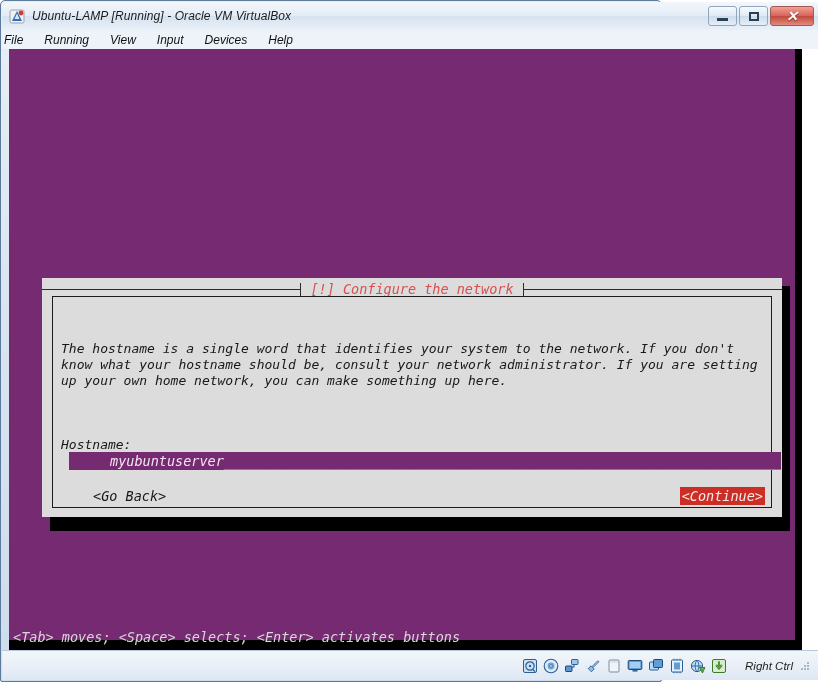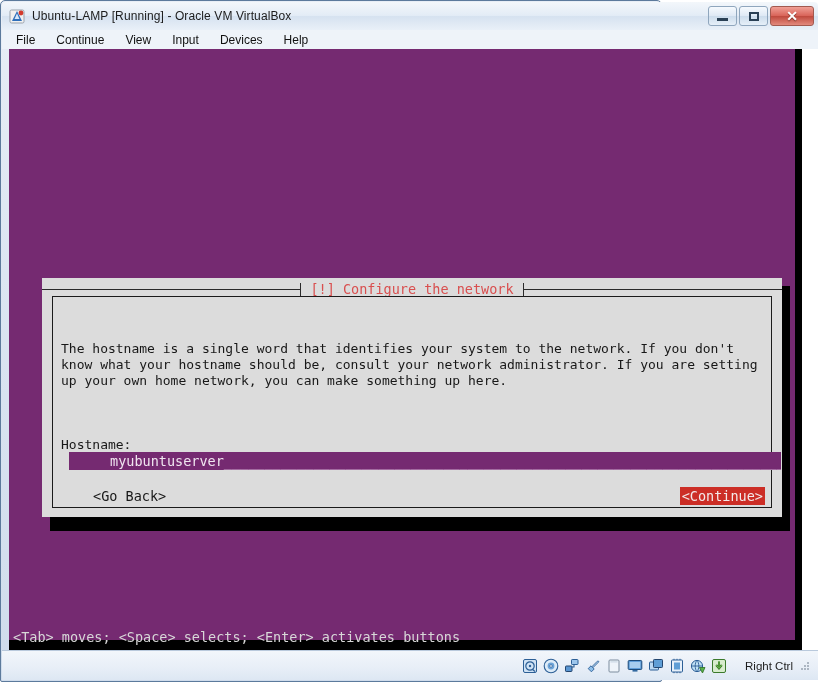--- a/index.html
+++ b/index.html
@@ -17,20 +17,21 @@
   
   #vbox-window {
     position: absolute;
     left: 0; top: 0;
     width: 662px;
     height: 682px;
     box-sizing: border-box;
     background: linear-gradient(to bottom, #e8eef6 0%, #dce6f2 40%, #cfdcec 100%);
     border: 1px solid #5c7a9c;
     border-radius: 5px 5px 2px 2px;
+    font-style: italic;
   }
 
   
   #titlebar {
     position: absolute;
     left: 1px; top: 1px;
     width: 816px;
     height: 28px;
     box-sizing: border-box;
     background: linear-gradient(to bottom, #f3f7fb 0%, #e3ecf6 48%, #d6e2f0 52%, #e9f0f8 100%);
@@ -93,21 +94,21 @@
 
   
   #menubar {
     position: absolute;
     left: 1px; top: 29px;
     width: 816px;
     height: 19px;
     background: #eef3f9;
     display: flex;
     align-items: center;
-    padding-left: 14px;
+    padding-left: 2px;
     box-sizing: border-box;
   }
   .menu-item {
     font-size: 12px;
     color: #111111;
     margin-right: 21px;
     cursor: default;
     white-space: nowrap;
   }
 
@@ -340,21 +341,21 @@
         <span class="glyph-max"></span>
       </div>
       <div class="winbtn close">
         <span class="glyph-close">✕</span>
       </div>
     </div>
   </div>
 
   <div id="menubar">
     <span class="menu-item">File</span>
-    <span class="menu-item">Continue</span>
+    <span class="menu-item">Running</span>
     <span class="menu-item">View</span>
     <span class="menu-item">Input</span>
     <span class="menu-item">Devices</span>
     <span class="menu-item">Help</span>
   </div>
 
   <div id="vm-screen">
 
     <div id="vm-right-black"></div>
     <div id="vm-bottom-black"></div>

